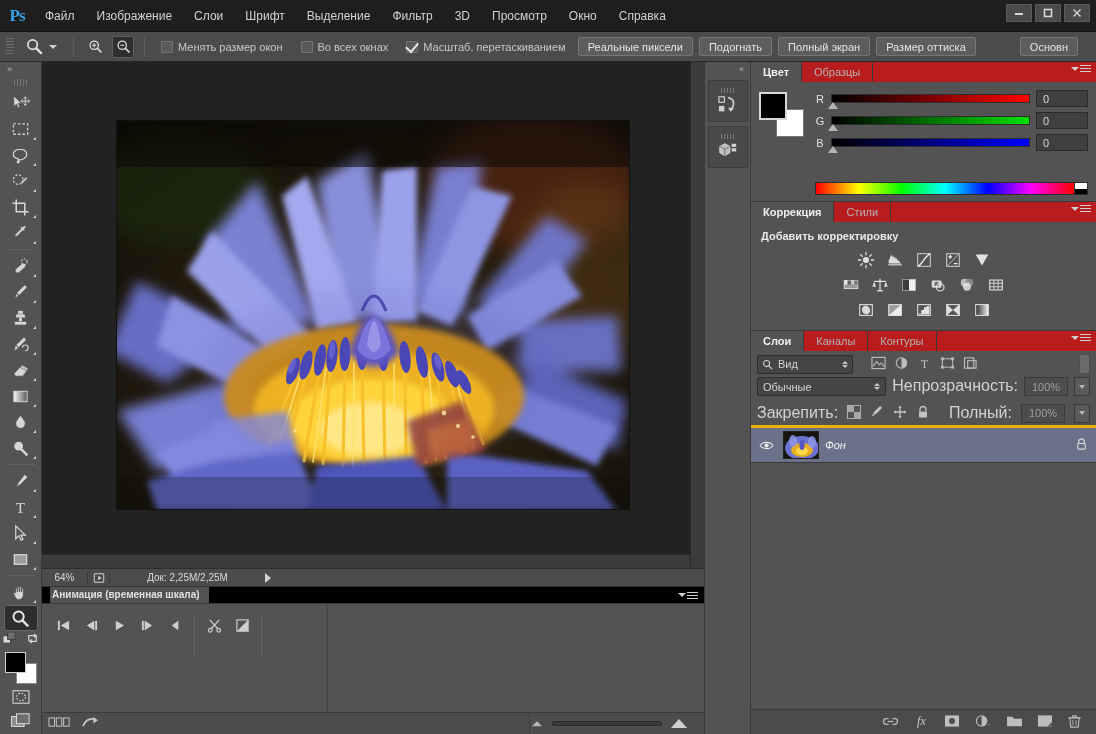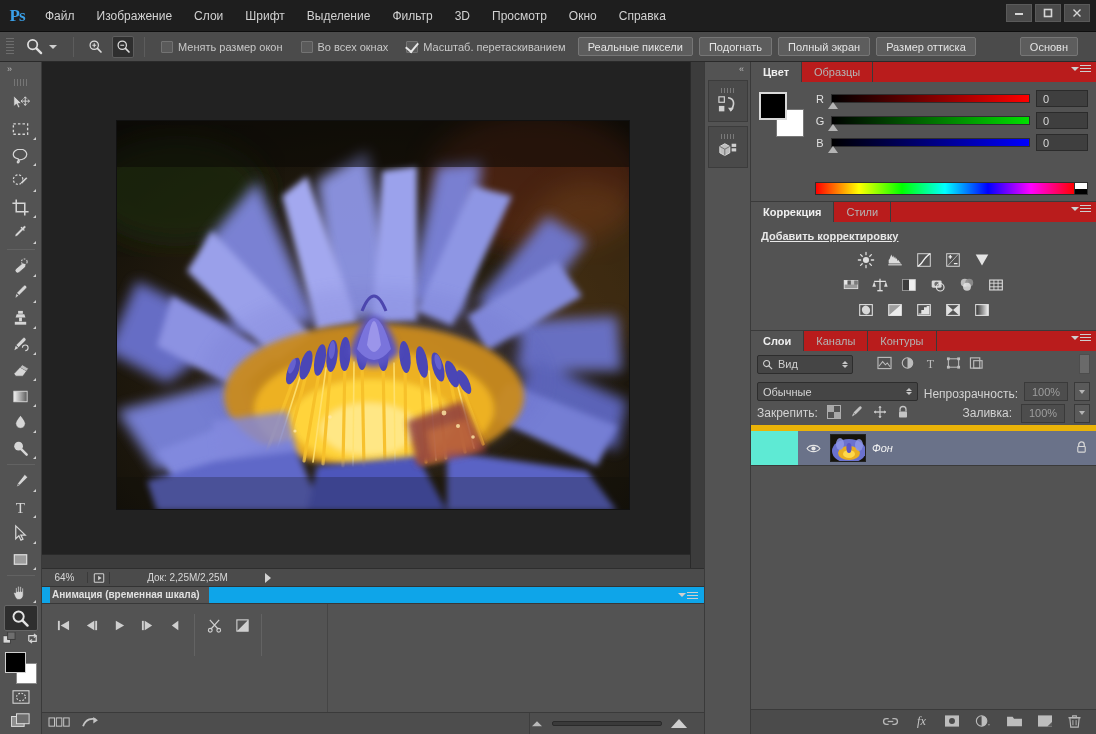--- a/index.html
+++ b/index.html
@@ -121,21 +121,21 @@
     font-size:10px; color:#d8d8d8; flex:none;
   }
   .sb-zoom { width:46px; text-align:center; border-right:1px solid #3a3a3a; }
   .sb-icon { width:22px; display:flex; align-items:center; justify-content:center; border-right:1px solid #3a3a3a;}
   .sb-doc { padding:0 8px; min-width:155px; text-align:center; }
   .sb-arrow { width:0;height:0;border-top:5px solid transparent;border-bottom:5px solid transparent;border-left:6px solid #d2d2d2; }
 
   
   .timeline { height:148px; background:#535353; border-top:1px solid #333; flex:none; display:flex; flex-direction:column; }
   .tl-head {
-    height:17px; background:#0ea5e9; display:flex; align-items:center; justify-content:space-between;
+    height:17px; background:#000000; display:flex; align-items:center; justify-content:space-between;
     padding:0 6px 0 8px; border-bottom:1px solid #383838;
     font-size:10px; font-weight:bold; color:#e0e0e0;
   }
   .tl-title-tab { background:#535353; padding:2px 9px 3px 2px; }
   .tl-main { flex:1; display:flex; position:relative; }
   .tl-controls { width:285px; display:flex; align-items:flex-start; padding-top:10px; }
   .tl-btnset { display:flex; gap:2px; padding-left:8px; }
   .tl-btn { width:26px;height:22px; display:flex;align-items:center;justify-content:center; }
   .tl-sep { width:1px; background:#454545; border-right:1px solid #636363; height:42px; margin:0 6px; }
   .tl-area { flex:1; border-left:1px solid #454545; position:relative; }
@@ -185,44 +185,44 @@
     border-left:5px solid transparent;border-right:5px solid transparent;border-bottom:7px solid #b4b4b4; }
   .cp-val { width:52px; height:17px; background:#3f3f3f; border:1px solid #2b2b2b; color:#d8d8d8;
     font-size:11px; display:flex; align-items:center; padding-left:6px; }
   .cp-spectrum { margin:0 8px 6px 64px; height:13px; display:flex; }
   .cp-spec-grad { flex:1; background:linear-gradient(to right,#ff0000,#ffff00,#00ff00,#00ffff,#0000ff,#ff00ff,#ff0000); border:1px solid #2e2e2e;}
   .cp-spec-bw { width:13px; display:flex; flex-direction:column; border:1px solid #2e2e2e; border-left:none;}
   .cp-spec-bw i { flex:1; display:block; }
 
   
   .adj-body { padding:8px 10px 10px 10px; }
-  .adj-title { font-size:11px; font-weight:bold; color:#e8e8e8; margin-bottom:8px;text-decoration:underline; }
+  .adj-title { font-size:11px; font-weight:bold; color:#e8e8e8; margin-bottom:8px; }
   .adj-grid { display:flex; flex-direction:column; gap:5px; align-items:center; }
   .adj-row { display:flex; gap:7px; }
   .adj-ic { width:22px;height:20px; display:flex; align-items:center; justify-content:center; }
 
   
-  .ly-toolrow { height:26px; display:flex; align-items:center; padding:0 6px; gap:6px; }
+  .ly-toolrow { height:26px; display:flex; align-items:center; padding:0 6px; }
   .ly-filter { width:96px; height:19px; background:#454545; border:1px solid #2d2d2d; border-radius:2px;
     display:flex; align-items:center; gap:5px; padding:0 4px; font-size:11px; color:#cfcfcf;}
   .spin { margin-left:auto; display:flex; flex-direction:column; gap:1px;}
   .spin i { width:0;height:0;border-left:3px solid transparent;border-right:3px solid transparent; display:block;}
   .spin i:first-child { border-bottom:3px solid #c6c6c6;}
   .spin i:last-child { border-top:3px solid #c6c6c6;}
   .ly-filter-icons { display:flex; gap:8px; align-items:center; margin-left:18px;}
   .ly-toggle { width:11px;height:20px;background:#6a6a6a;border:1px solid #4d4d4d; margin-left:auto;}
-  .ly-mode { height:24px; display:flex; align-items:flex-end; gap:6px; padding:0 6px; }
+  .ly-mode { height:24px; display:flex; align-items:flex-start; gap:6px; padding:0 6px; }
   .ly-select { flex:1; height:19px; background:#454545; border:1px solid #2d2d2d; border-radius:2px;
     display:flex; align-items:center; padding:0 5px; font-size:11px; color:#d6d6d6; }
-  .ly-lbl { font-size:12px; color:#d2d2d2; white-space:nowrap; }
+  .ly-lbl { font-size:16px; color:#d2d2d2; white-space:nowrap; }
   .ly-num { width:44px; height:19px; background:#4d4d4d; border:1px solid #3a3a3a; display:flex;
     align-items:center; justify-content:center; font-size:11px; color:#9e9e9e;}
   .ly-numdrop { width:16px;height:19px;background:#5a5a5a;border:1px solid #3a3a3a;display:flex;align-items:center;justify-content:center;}
   .ly-lockrow { height:24px; display:flex; align-items:center; gap:9px; padding:0 6px; }
-  .ly-list { background:#5eead4; border-top:6px solid #eab308; border-bottom:1px solid #3a3a3a;padding-left:47px; }
+  .ly-list { background:#14532d; border-top:3px solid #eab308; border-bottom:1px solid #3a3a3a; }
   .layer-row { height:34px; display:flex; align-items:center; gap:6px; padding:0 8px 0 4px; background:#6a7289; }
   .eye { width:22px; display:flex; align-items:center; justify-content:center; }
   .ly-thumb { width:36px; height:28px; border:1px solid #222; overflow:hidden; position:relative; flex:none;}
   .ly-name { font-size:11px; font-style:italic; color:#f2f2f2; }
   .ly-lock-ic { margin-left:auto; }
   .ly-spacer { flex:1; background:#535353; }
   .ly-bottom { height:25px; background:#4b4b4b; border-top:1px solid #3a3a3a; display:flex; align-items:center;
     justify-content:flex-end; gap:14px; padding-right:14px; }
 </style>
 </head>
@@ -1081,21 +1081,21 @@
               <path d="M7 1v12 M1 7h12" stroke="#c4c4c4" stroke-width="1.3"></path>
               <path d="M7 1 L5.3 3 L8.7 3Z M7 13 L5.3 11 L8.7 11Z M1 7 L3 5.3 L3 8.7Z M13 7 L11 5.3 L11 8.7Z" fill="#c4c4c4"></path>
             </svg>
           </span>
           <span>
             <svg width="14" height="14" viewBox="0 0 14 14">
               <path d="M4 6.5V4.5a3 3 0 0 1 6 0v2" fill="none" stroke="#c4c4c4" stroke-width="1.3"></path>
               <rect x="3" y="6.5" width="8" height="6" rx="0.8" fill="#c4c4c4"></rect>
             </svg>
           </span>
-          <span class="ly-lbl" style="margin-left:auto;">Заливка:</span>
+          <span class="ly-lbl" style="margin-left:auto;">Полный:</span>
           <span class="ly-num">100%</span>
           <span class="ly-numdrop">
             <span style="width:0;height:0;border-left:3.5px solid transparent;border-right:3.5px solid transparent;border-top:4px solid #b5b5b5;display:block;"></span>
           </span>
         </div>
 
         <div class="ly-list">
           <div class="layer-row">
             <span class="eye">
               <svg width="15" height="11" viewBox="0 0 16 12">

